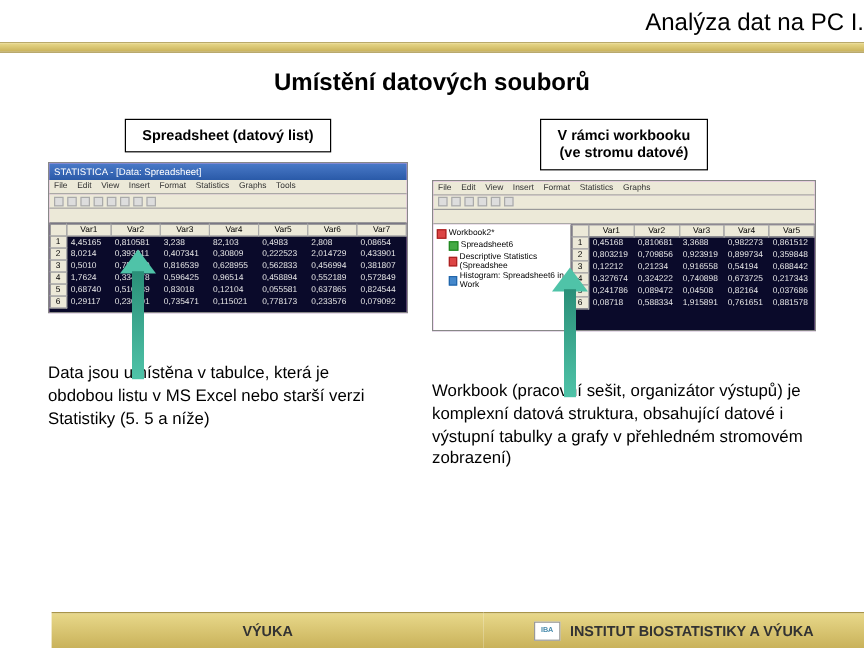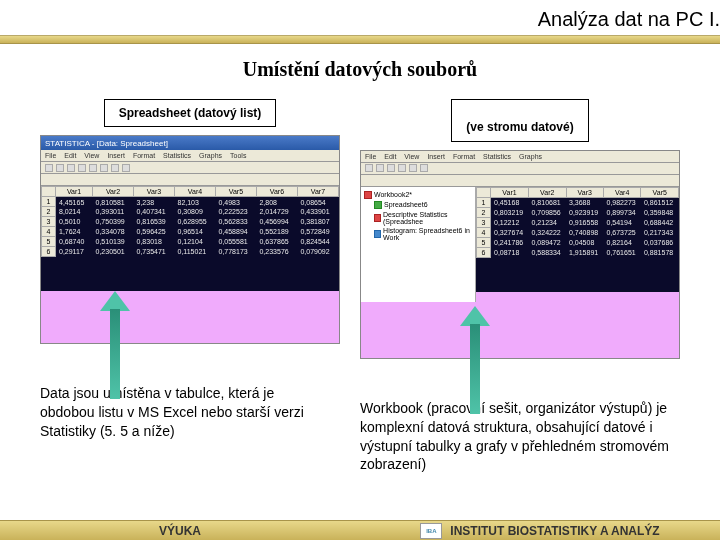--- a/index.html
+++ b/index.html
@@ -1,25 +1,25 @@
 <!DOCTYPE html>
 <html><head>
 <meta charset="utf-8">
 <style>
   * { margin: 0; padding: 0; box-sizing: border-box; }
   body { width: 720px; height: 540px; font-family: Arial, sans-serif; background: #fff; position: relative; overflow: hidden; }
   .title-bar { text-align: center; padding: 8px 0 4px; border-bottom: 1px solid #b9a96a; }
   .title-bar h1 { font-size: 20px; font-weight: normal; color: #000; text-align: right; }
   .gold-line { height: 8px; background: linear-gradient(to bottom, #e8d88a, #c9b25a); border-bottom: 1px solid #a8944a; }
-  .subtitle { text-align: center; padding: 14px 0 18px; font-family: Liberation Serif, serif; }
+  .subtitle { text-align: center; padding: 14px 0 18px; }
   .subtitle h2 { font-size: 20px; font-weight: bold; color: #000; }
   .columns { display: flex; gap: 20px; padding: 0 40px; }
   .col { flex: 1; display: flex; flex-direction: column; align-items: center; }
   .col-label { border: 1px solid #000; padding: 6px 14px; font-size: 12px; font-weight: bold; text-align: center; margin-bottom: 8px; line-height: 1.2; }
-  .screenshot { border: 1px solid #888; background: #f0abfc; width: 300px; height: 209px; position: relative; overflow: hidden; }
+  .screenshot { border: 1px solid #888; background: #f0abfc; width: 300px; height: 126px; position: relative; overflow: hidden; }
   .ss-titlebar { height: 14px; background: linear-gradient(to bottom, #4a7ac8, #2a5aa8); display: flex; align-items: center; padding: 0 4px; }
   .ss-titlebar-text { color: #fff; font-size: 8px; }
   .ss-menubar { height: 12px; background: #ece9d8; border-bottom: 1px solid #999; display: flex; padding: 0 4px; gap: 8px; align-items: center; }
   .ss-menubar span { font-size: 7px; color: #333; }
   .ss-toolbar { height: 12px; background: #ece9d8; border-bottom: 1px solid #999; display: flex; padding: 0 4px; gap: 3px; align-items: center; }
   .ss-toolbar .tb { width: 8px; height: 8px; background: #ddd; border: 1px solid #aaa; }
   .ss-toolbar2 { height: 12px; background: #ece9d8; border-bottom: 1px solid #999; }
   .ss-grid { background: #0a0a2a; color: #fff; font-size: 7px; height: 105px; overflow: hidden; }
   .ss-grid table { border-collapse: collapse; width: 100%; }
   .ss-grid th { background: #ece9d8; color: #000; border: 1px solid #aaa; font-size: 7px; font-weight: normal; padding: 1px 2px; }
@@ -34,21 +34,21 @@
   .ss-right-grid { flex: 1; }
   .arrow-wrap { display: flex; justify-content: center; margin: -35px 0 15px 0; position: relative; z-index: 2; }
   .arrow { width: 0; height: 0; position: relative; }
   .arrow-stem { width: 10px; height: 90px; background: linear-gradient(to top, #4fc3a8, #2a8f78); position: absolute; top: 0; left: -5px; }
   .arrow-head { width: 0; height: 0; border-left: 15px solid transparent; border-right: 15px solid transparent; border-bottom: 20px solid #4fc3a8; position: absolute; top: -18px; left: -15px; }
   .col-left .arrow-wrap { margin-left: -150px; }
   .col-right .arrow-wrap { margin-left: -90px; }
   .desc { font-size: 14px; color: #000; line-height: 1.35; text-align: left; padding: 0 0 0 0; }
   .col-left .desc { width: 270px; align-self: flex-start; margin-top: 60px; }
   .col-right .desc { width: 320px; align-self: flex-start; margin-top: 60px; }
-  .footer { position: absolute; bottom: 0; left: 0; right: 0; height: 20px; display: flex; }
+  .footer { position: absolute; bottom: 0; left: 0; right: 0; height: 30px; display: flex; padding-left: 43px; }
   .footer-left { flex: 0 0 360px; background: linear-gradient(to bottom, #e8d88a, #c9b25a); display: flex; align-items: center; justify-content: center; font-size: 12px; font-weight: bold; color: #333; border-top: 1px solid #a8944a; }
   .footer-right { flex: 1; background: linear-gradient(to bottom, #e8d88a, #c9b25a); display: flex; align-items: center; justify-content: center; font-size: 12px; font-weight: bold; color: #333; border-top: 1px solid #a8944a; gap: 8px; }
   .footer-logo { width: 22px; height: 16px; background: #fff; border: 1px solid #999; font-size: 6px; display: flex; align-items: center; justify-content: center; color: #48a; }
   .col-right .screenshot { width: 320px; }
 </style>
 </head>
 <body>
 
 <div class="title-bar">
   <h1>Analýza dat na PC I.</h1>
@@ -168,21 +168,21 @@
       <div class="arrow">
           <div class="arrow-head"></div>
           <div class="arrow-stem"></div>
         </div>
     </div>
     <div class="desc">Data jsou umístěna v tabulce, která je obdobou listu v MS Excel nebo starší verzi Statistiky (5. 5 a níže)</div>
   </div>
 
   <div class="col col-right">
     <div class="col-label">
-      <br>
+      <span>V rámci workbooku</span><br>
       <span>(ve stromu datové)</span>
     </div>
     <div class="screenshot">
       <div class="ss-menubar">
         <span>File</span>
         <span>Edit</span>
         <span>View</span>
         <span>Insert</span>
         <span>Format</span>
         <span>Statistics</span>
@@ -287,15 +287,15 @@
         </div>
     </div>
     <div class="desc">Workbook (pracovní sešit, organizátor výstupů) je komplexní datová struktura, obsahující datové i výstupní tabulky a grafy v přehledném stromovém zobrazení)</div>
   </div>
 </div>
 
 <div class="footer">
   <div class="footer-left">VÝUKA</div>
   <div class="footer-right">
     <div class="footer-logo">IBA</div>
-    <span>INSTITUT BIOSTATISTIKY A ANALÝZ</span>
+    <span>INSTITUT BIOSTATISTIKY A VÝUKA</span>
   </div>
 </div>
 
 </body></html>

